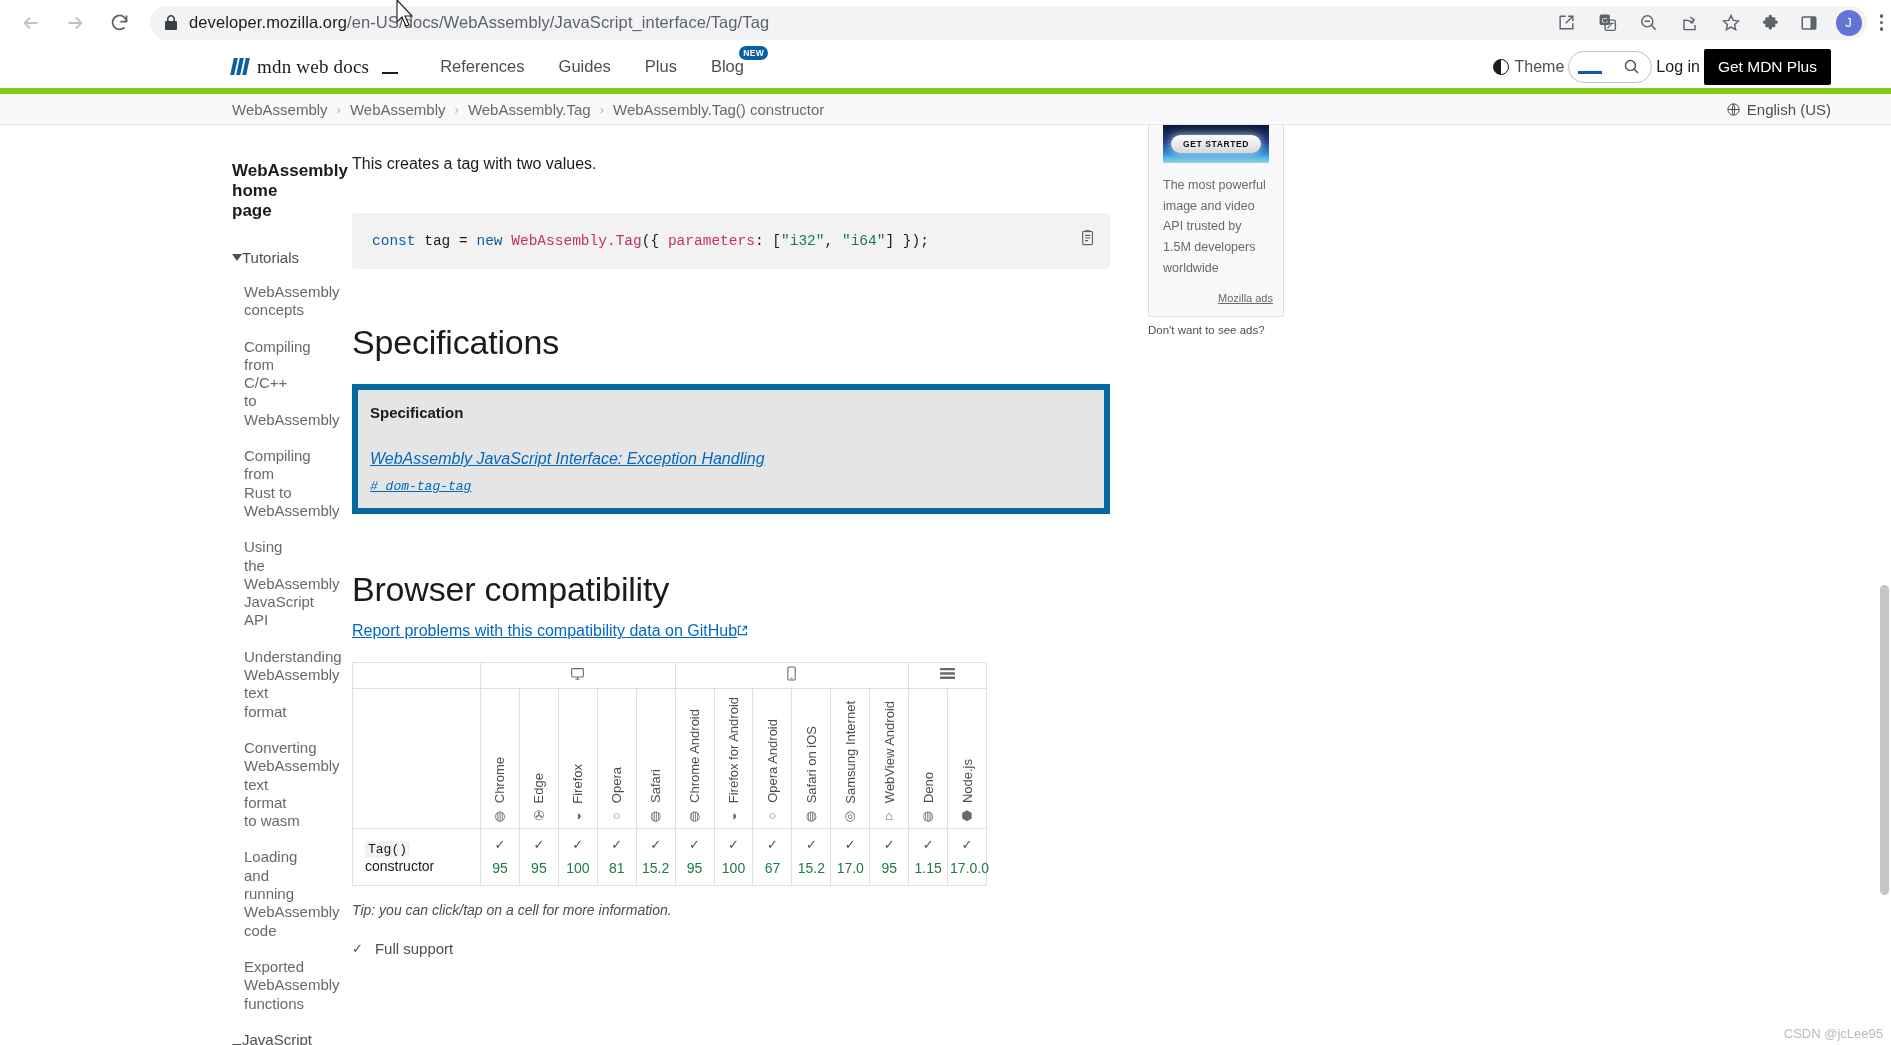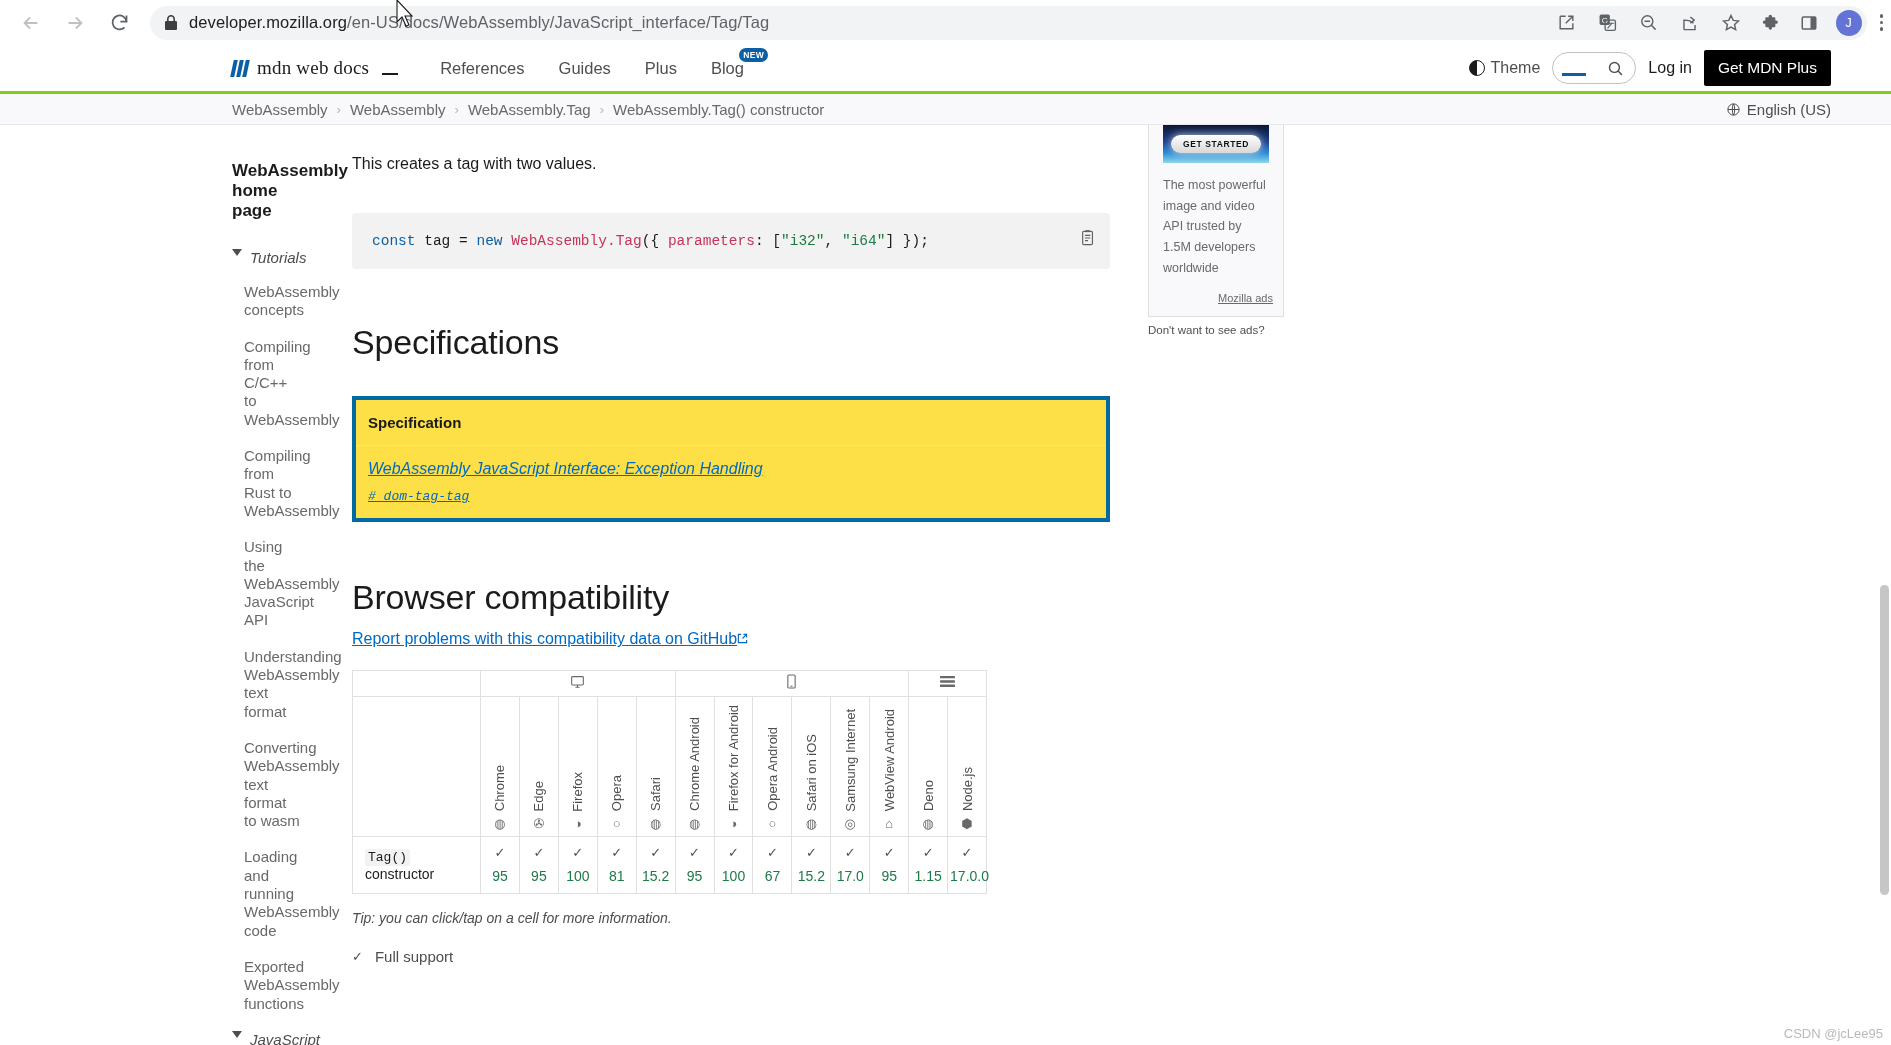--- a/index.html
+++ b/index.html
@@ -72,21 +72,21 @@
 
   
   .viewport {
     position: absolute; top: 45px; left: 0; right: 0; bottom: 0;
     background: #fff; overflow: hidden;
   }
 
   
   .mdn-header {
     height: 49px; background: #fff;
-    border-bottom: 3px solid #84cc16;
+    border-bottom: 6px solid #84cc16;
     display: flex; align-items: center;
     padding: 0 60px 0 232px;
     position: relative;
   }
   .logo { display: flex; align-items: center; gap: 9px; }
   .logo-mark { display: flex; align-items: flex-end; gap: 2px; }
   .logo-mark i { width: 4px; background: #0b5fa4; display:block; transform: skewX(-12deg); }
   .logo-mark i:nth-child(1) { height: 17px; }
   .logo-mark i:nth-child(2) { height: 17px; }
   .logo-mark i:nth-child(3) { height: 17px; }
@@ -102,21 +102,21 @@
     white-space: nowrap;
   }
   .badge-new {
     position: absolute; top: -11px; right: -24px;
     background: #0b5fa4; color: #fff;
     font-size: 8.5px; font-weight: bold; letter-spacing: .3px;
     padding: 2px 4px 2px 4px; border-radius: 9px;
   }
 
   .header-right {
-    margin-left: auto; display: flex; align-items: center; gap: 12px;
+    margin-left: auto; display: flex; align-items: center; gap: 4px;
   }
   .theme-btn { display: flex; align-items: center; gap: 6px; font-size: 16px; color: #4e4e4e; }
   .theme-glyph {
     width: 16px; height: 16px; border-radius: 50%;
     border: 1.6px solid #1b1b1b;
     background: linear-gradient(90deg, #1b1b1b 0 50%, #fff 50% 100%);
   }
   .search-pill {
     width: 84px; height: 32px; border: 1px solid #c2c2c2; border-radius: 17px;
     display: flex; align-items: center; justify-content: space-between;
@@ -152,22 +152,22 @@
     padding: 0 0 0 0;
     position: relative;
     height: calc(100% - 81px);
   }
   .sidebar {
     width: 330px; flex: 0 0 330px;
     padding: 36px 30px 0 232px;
   }
   .side-title { font-size: 17px; font-weight: bold; color: #1b1b1b; margin-bottom: 28px; }
   .side-group {
-    display: flex; gap: 8px;
-    font-size: 15px; color: #4e4e4e; margin: 0 0 17px 0; font-style: italic;
+    display: flex; align-items: center; gap: 0;
+    font-size: 15px; color: #4e4e4e; margin: 0 0 17px 0;
   }
   .side-group .tri {
     width: 0; height: 0; border-left: 5px solid transparent; border-right: 5px solid transparent;
     border-top: 7px solid #4e4e4e;
   }
   .side-link {
     font-size: 15px; color: #696969; margin: 0 0 18px 12px; line-height: 1.22;
     max-width: 260px;
   }
 
@@ -198,23 +198,23 @@
     position: absolute; right: 14px; top: 16px; color: #5f6368;
   }
   .tok-kw { color: #0b5fa4; }
   .tok-cls { color: #c73259; }
   .tok-prop { color: #c73259; text-align: center; }
   .tok-str { color: #1b7a43; }
   .tok-plain { color: #1b1b1b; }
 
   .h2-spec { margin-top: 54px; }
   .spec-table {
-    margin-top: 34px; width: 100%;
-    border: 4px solid #0369a1; border-collapse: collapse;
-    background: #fde047;
+    margin-top: 22px; width: 100%;
+    border: 6px solid #0369a1; border-collapse: collapse;
+    background: #e5e5e5;
   }
   .spec-table th {
     text-align: left; font-size: 15px; font-weight: bold; color: #1b1b1b;
     padding: 14px 12px; border-bottom: 1px solid #e0e0e0;
   }
   .spec-table td { padding: 14px 12px; font-style: italic; }
   .spec-link {
     font-size: 16px; color: #0069c2; text-decoration: underline; display: block;
   }
   .spec-anchor {

